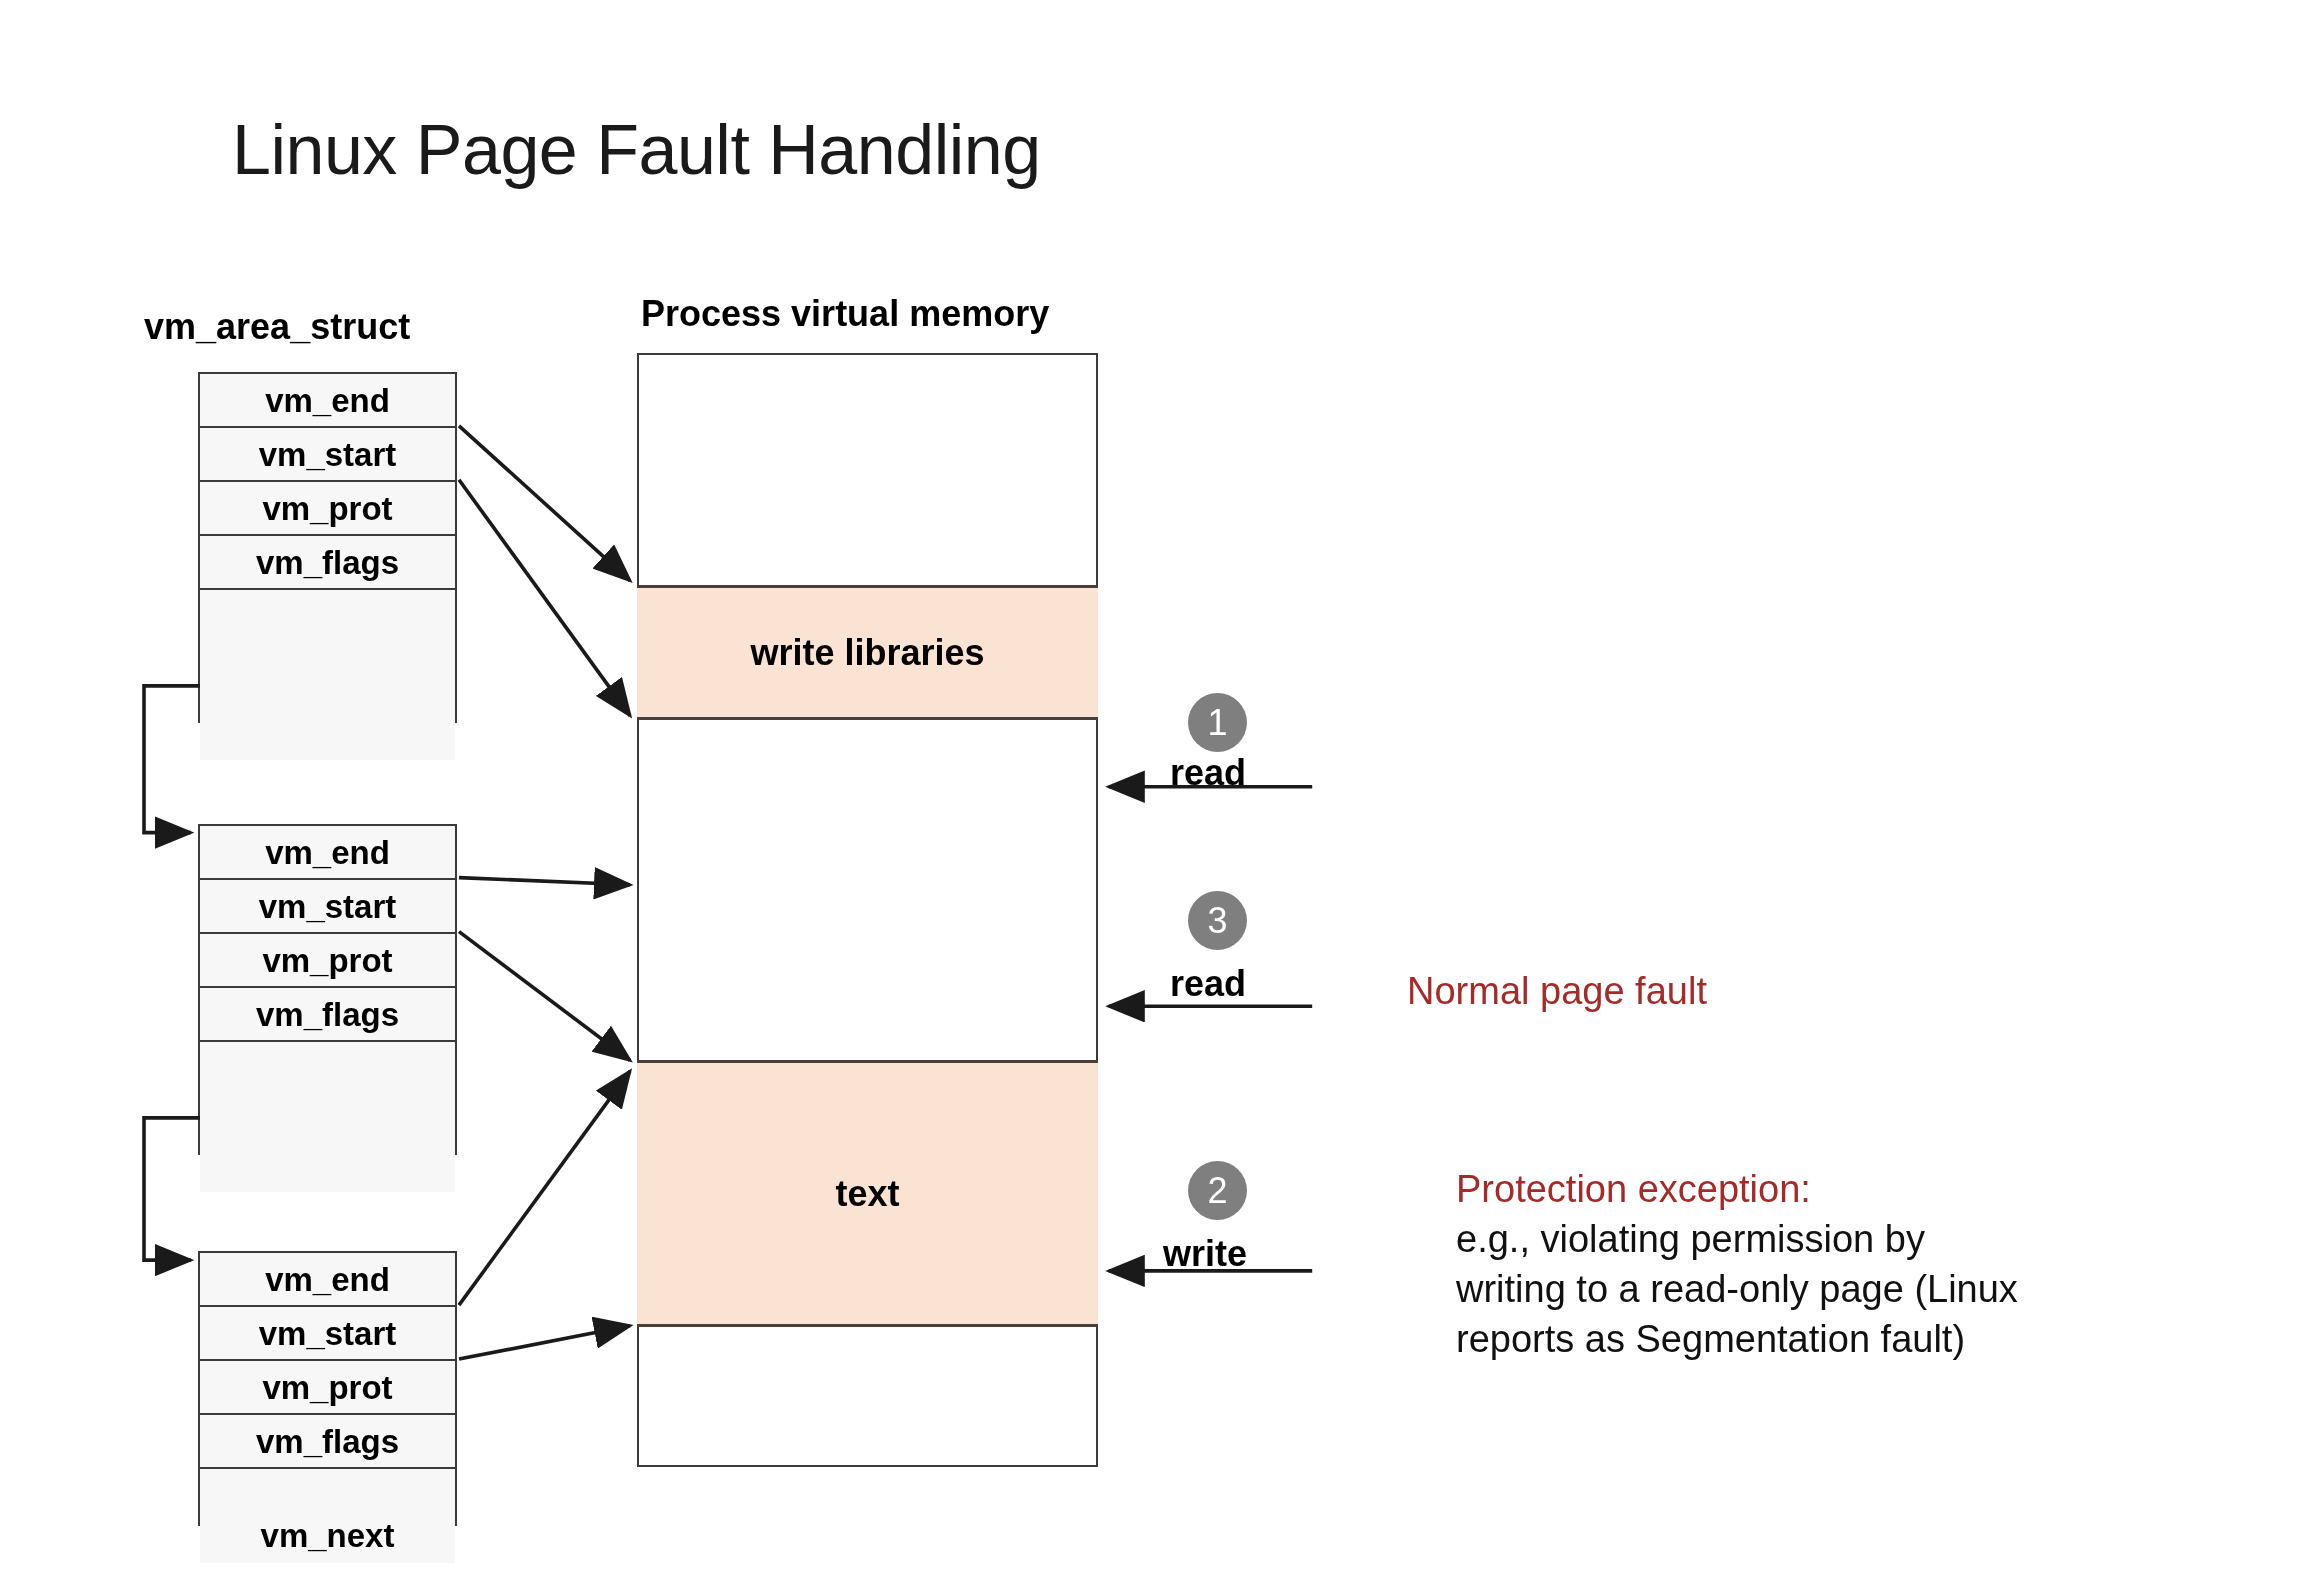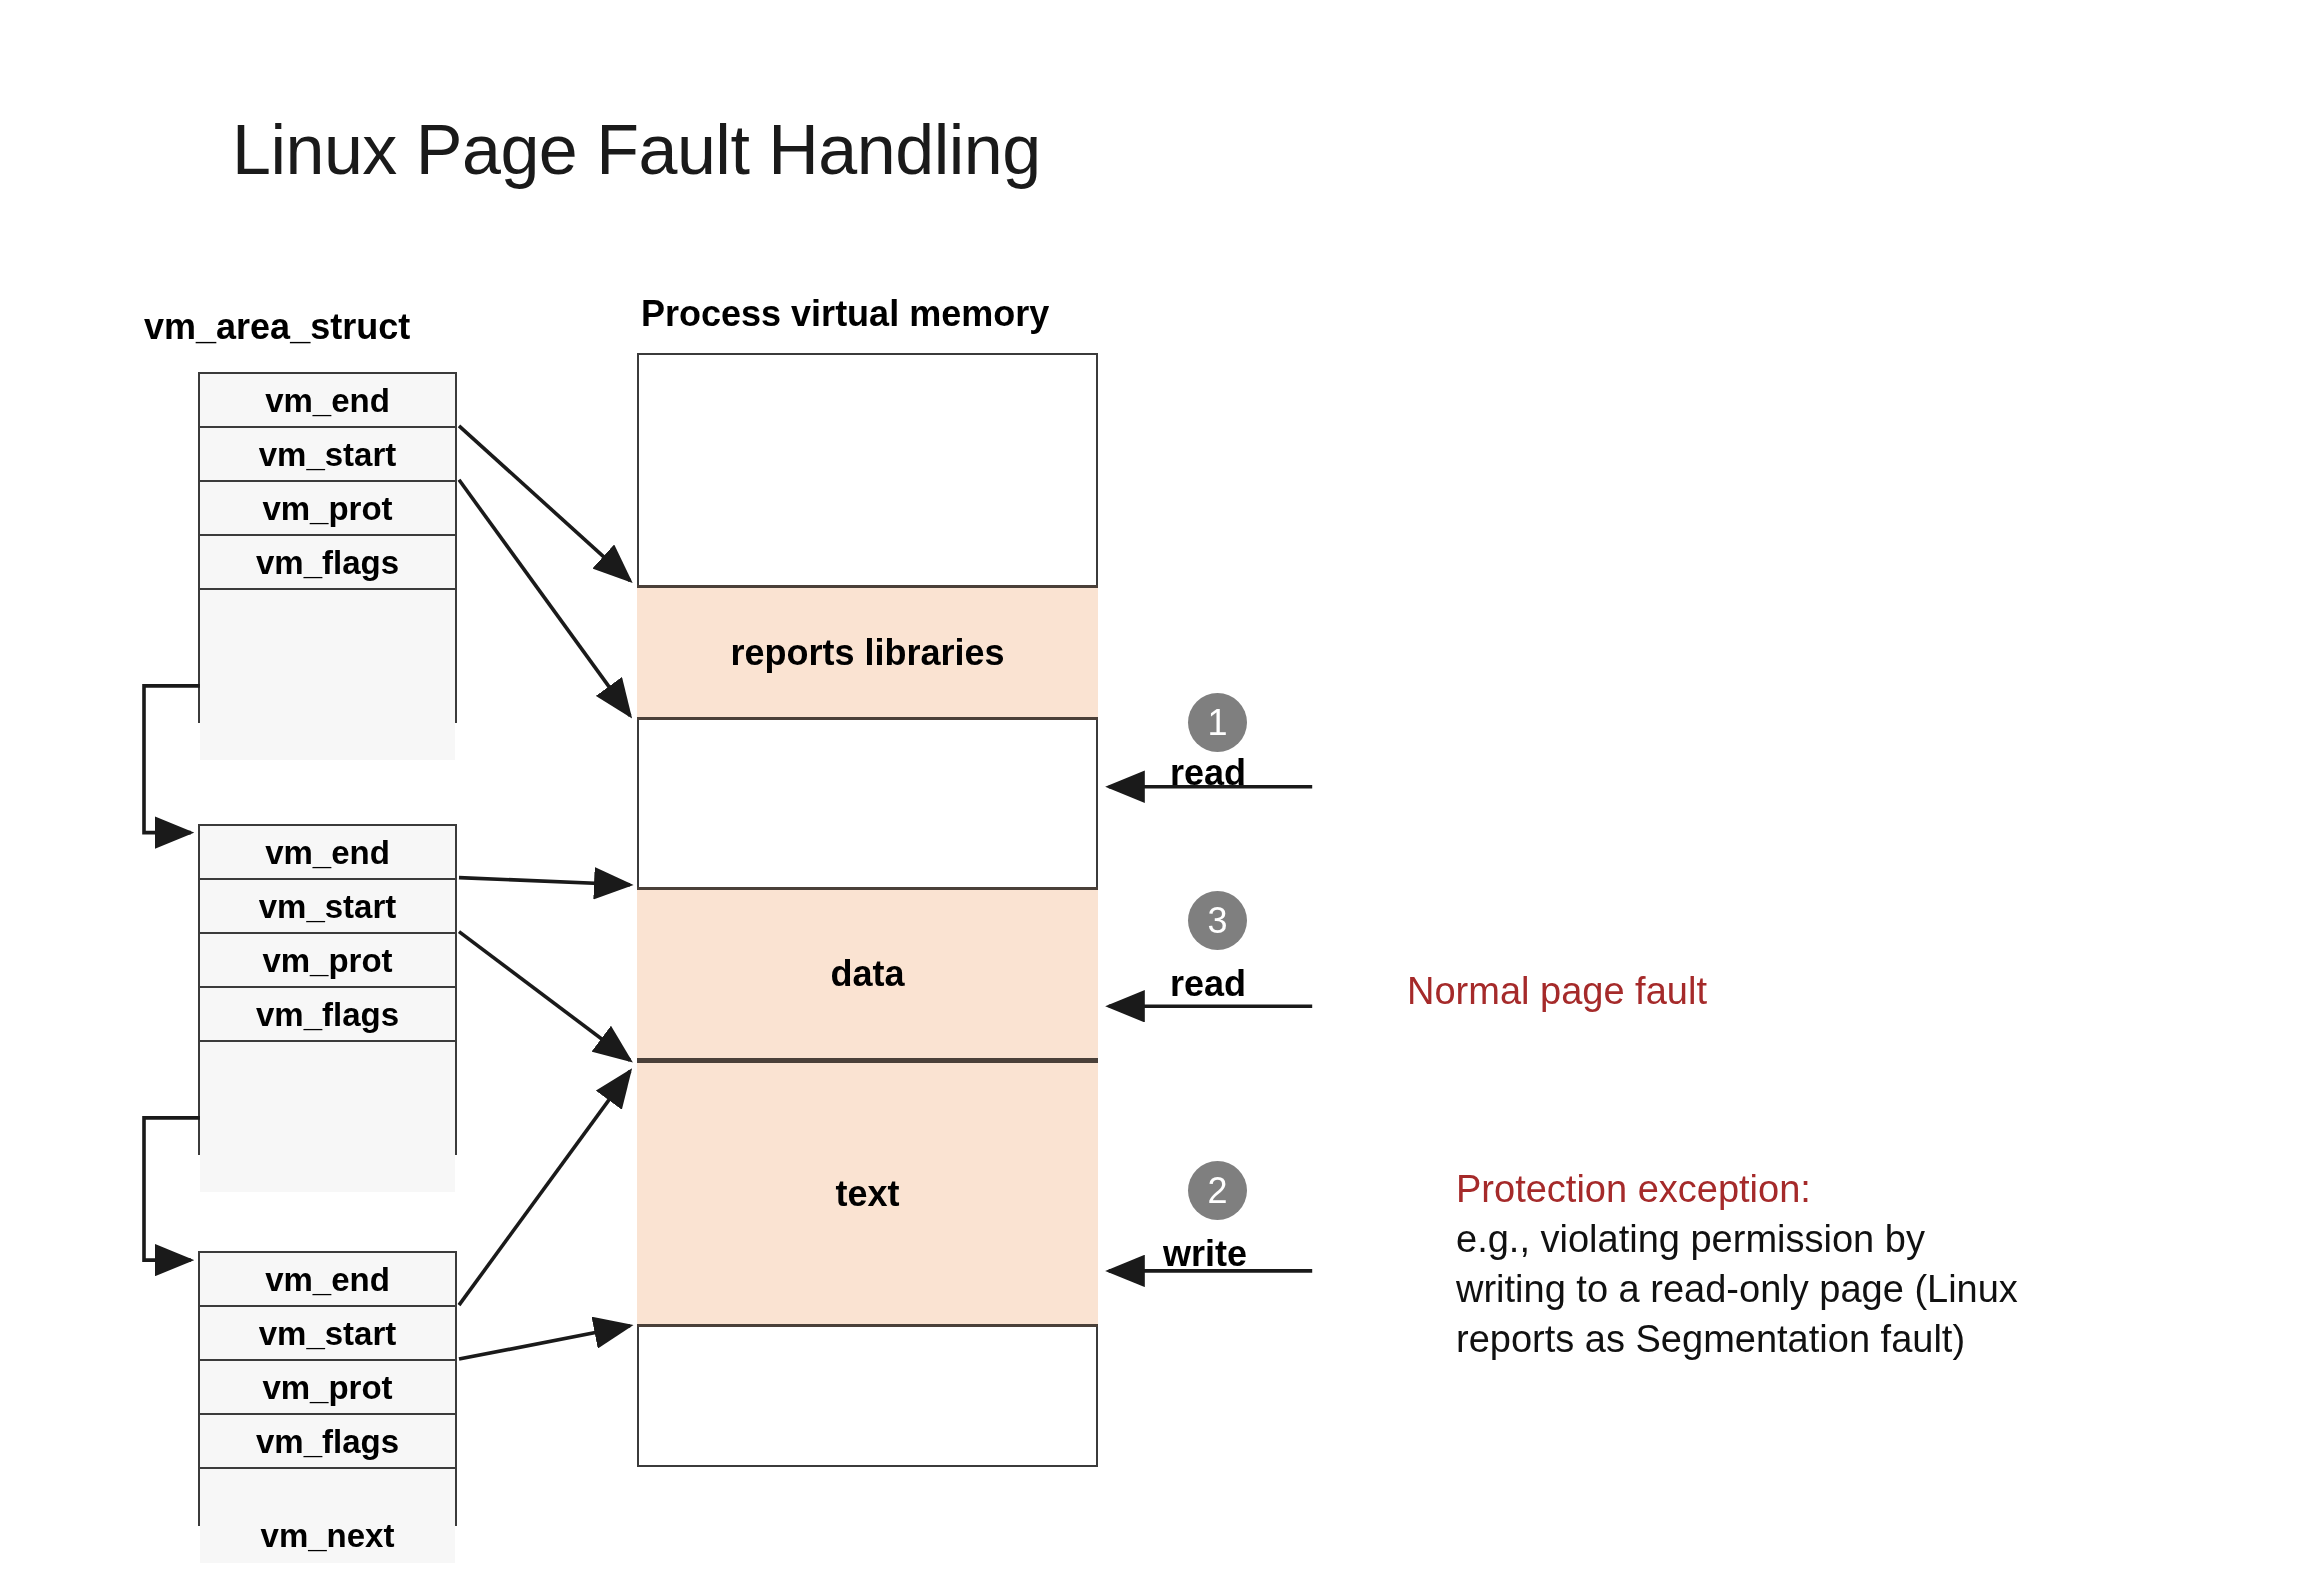--- a/index.html
+++ b/index.html
@@ -75,22 +75,21 @@
   <div class="vtable" style="left:198px;top:1251px;height:275px;">
     <div class="vrow">vm_end</div>
     <div class="vrow">vm_start</div>
     <div class="vrow">vm_prot</div>
     <div class="vrow">vm_flags</div>
     <div class="vrow">vm_next</div>
   </div>
 
   <div class="memcol"></div>
 
-  <div class="memseg" style="top:585px;height:135px;">reports libraries</div>
-  <div class="memseg" style="top:887px;height:174px;">data</div>
+  <div class="memseg" style="top:585px;height:135px;">write libraries</div>
   <div class="memseg" style="top:1060px;height:267px;">text</div>
 
   <div class="stepc" style="left:1188px;top:693px;">1</div>
   <div class="oplabel" style="left:1170px;top:752px;">read</div>
 
   <div class="stepc" style="left:1188px;top:891px;">3</div>
   <div class="oplabel" style="left:1170px;top:963px;">read</div>
 
   <div class="stepc" style="left:1188px;top:1161px;">2</div>
   <div class="oplabel" style="left:1163px;top:1233px;">write</div>

